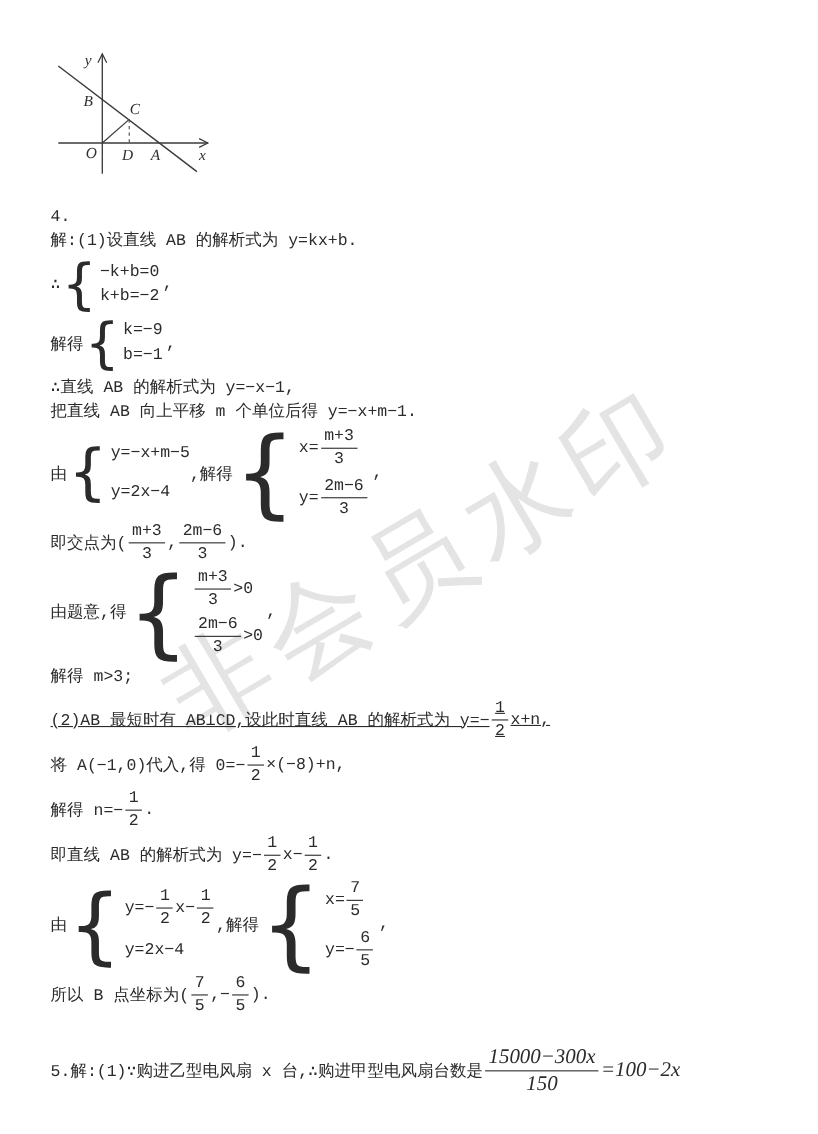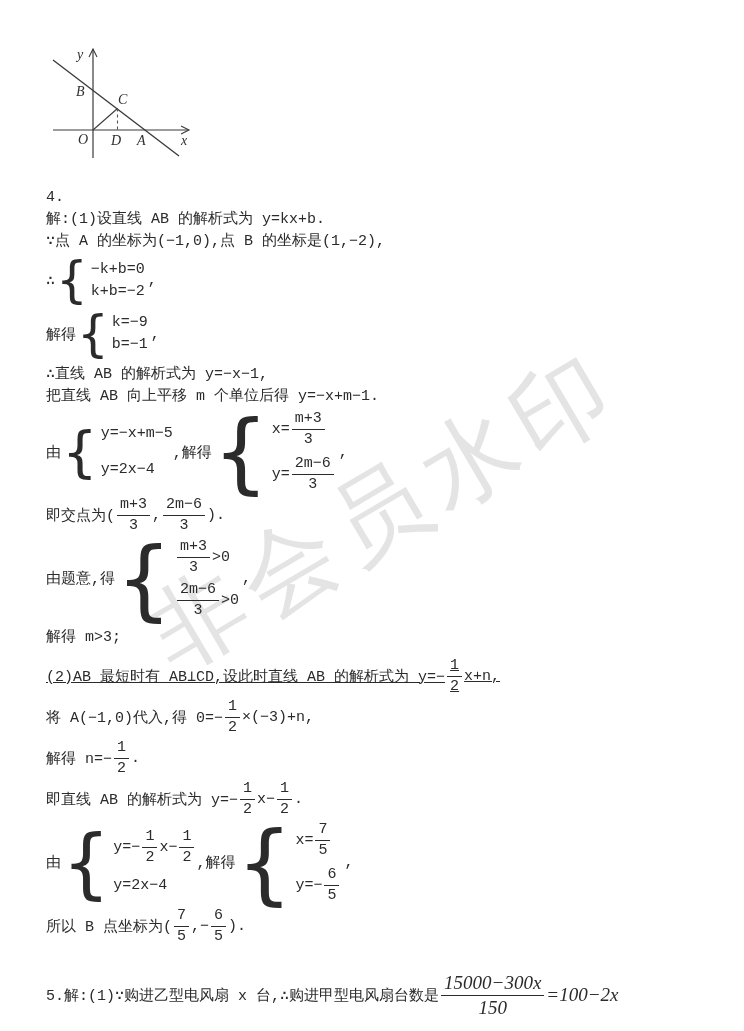--- a/index.html
+++ b/index.html
@@ -60,21 +60,20 @@
       <text x="30" y="56">B</text>
       <text x="72" y="64">C</text>
       <text x="32" y="104">O</text>
       <text x="65" y="105">D</text>
       <text x="91" y="105">A</text>
     </svg>
 
     
     <div class="line mt6">4.</div>
     <div class="line">解:(1)设直线 AB 的解析式为 y=kx+b.</div>
-    <div class="line">∵点 A 的坐标为(−1,0),点 B 的坐标是(1,−2),</div>
 
     <div class="mline mt4">
       <span>∴</span>
       <span class="brace b50">{</span>
       <div class="rows">
         <span class="line">−k+b=0</span>
         <span class="line">k+b=−2</span>
       </div>
       <span class="suffix">,</span>
     </div>
@@ -166,21 +165,21 @@
       </span>
       <span>x+n,</span>
     </div>
 
     <div class="mline mt2">
       <span>将 A(−1,0)代入,得 0=−</span>
       <span class="frac">
         <span class="num">1</span>
         <span class="den">2</span>
       </span>
-      <span>×(−3)+n,</span>
+      <span>×(−8)+n,</span>
     </div>
 
     <div class="mline mt2">
       <span>解得 n=−</span>
       <span class="frac">
         <span class="num">1</span>
         <span class="den">2</span>
       </span>
       <span>.</span>
     </div>

